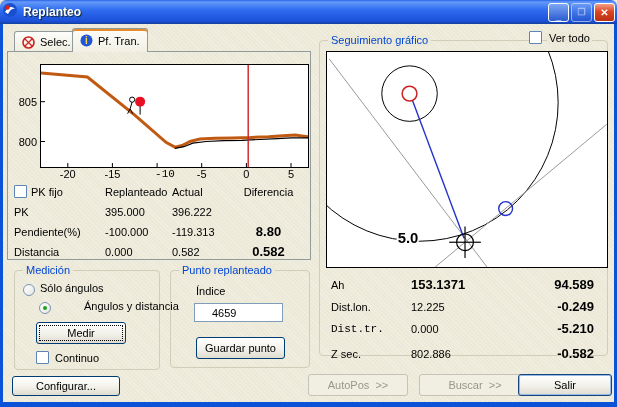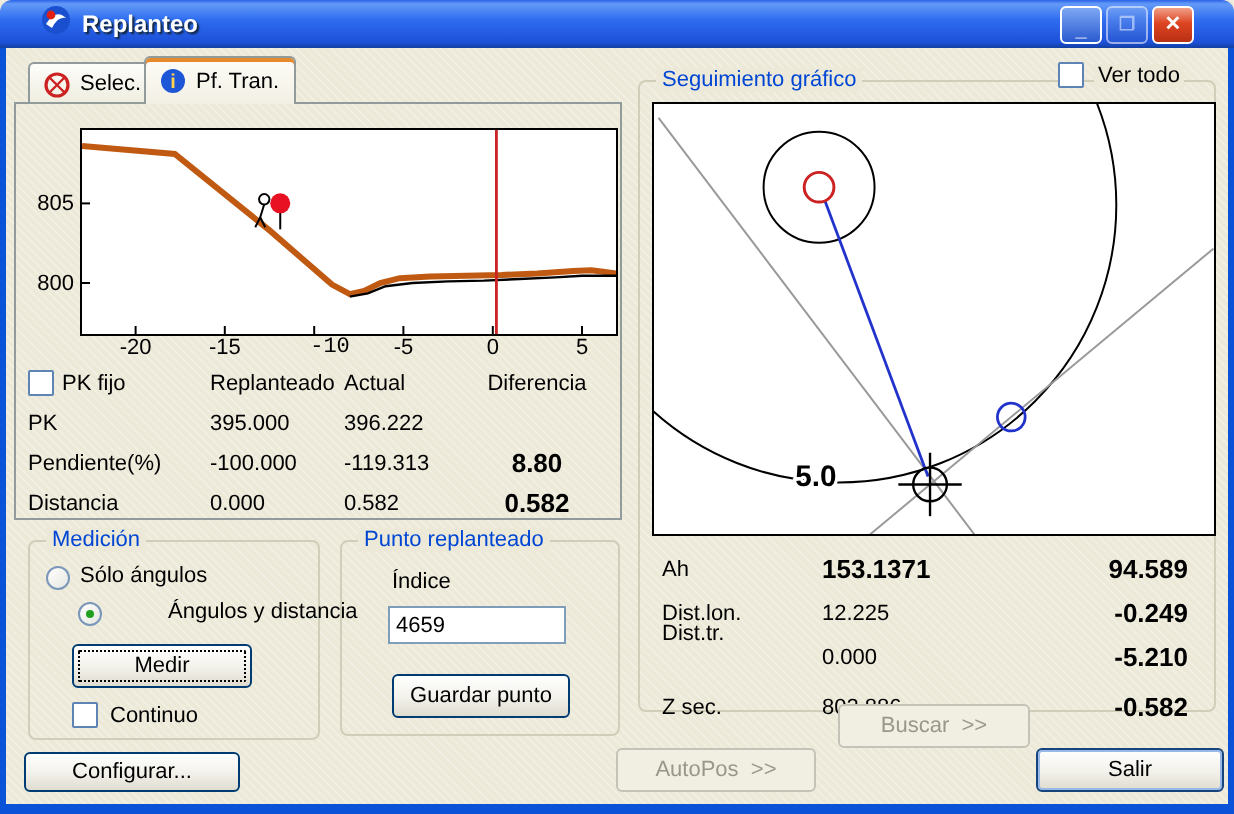--- a/index.html
+++ b/index.html
@@ -3,21 +3,21 @@
 <meta charset="utf-8">
 <style>
   html,body{margin:0;padding:0;background:#777;}
   *{box-sizing:border-box;font-family:"Liberation Sans",sans-serif;}
   .win{position:relative;width:617px;height:407px;background:#ECE9D8;overflow:hidden;
        background-image:repeating-linear-gradient(45deg,rgba(255,255,255,.25) 0 1px,rgba(0,0,0,0) 1px 3px);}
   .abs{position:absolute;}
   
   .titlebar{position:absolute;left:0;top:0;width:617px;height:24px;
     background:linear-gradient(180deg,#2a62e8 0%,#639af8 8%,#2e6cf0 42%,#1c50d8 88%,#123f9f 100%);
-    border-radius:6px 6px 0 0;display:flex;align-items:center;padding:0 20px;}
+    border-radius:6px 6px 0 0;display:flex;align-items:center;padding:0 2px;}
   .border-strip{position:absolute;background:#0A52D8;}
   .title-text{color:#fff;font-size:12px;font-weight:bold;margin-left:5px;text-shadow:1px 1px 1px #123;}
   .ctl{width:21px;height:19px;border-radius:3px;border:1px solid #fff;margin-left:2px;
        display:flex;align-items:center;justify-content:center;color:#fff;font-size:10px;font-weight:bold;}
   .ctl.min{background:linear-gradient(180deg,#7da8f4,#2a5ad0);}
   .ctl.max{background:linear-gradient(180deg,#7da8f4,#2a5ad0);opacity:.55;}
   .ctl.close{background:linear-gradient(180deg,#f0a088,#dd4422 45%,#b83012);}
   .min-glyph{display:block;align-self:flex-end;margin-bottom:2px;font-size:10px;line-height:6px;}
   .controls{margin-left:auto;display:flex;}
   
@@ -38,21 +38,21 @@
   .radio{width:12px;height:12px;background:linear-gradient(135deg,#fff,#e6e6e0);border:1px solid #7A96B8;border-radius:50%;display:inline-block;position:relative;}
   .radio.sel::after{content:"";position:absolute;left:3px;top:3px;width:4px;height:4px;border-radius:50%;background:#1FA11F;}
   .groupbox{position:absolute;border:1px solid #D0CDB8;border-radius:4px;}
   .group-title{position:absolute;top:-7px;left:8px;background:#ECE9D8;padding:0 3px;font-size:11px;color:#0046D5;white-space:nowrap;}
   .btn{position:absolute;border:1px solid #003C74;border-radius:3px;font-size:11px;color:#000;
        background:linear-gradient(180deg,#FFFFFF,#F2F1EA 55%,#DFDCCF);display:flex;align-items:center;justify-content:center;white-space:pre;}
   .btn.focus-dotted{outline:none;}
   .btn.focus-dotted::after{content:"";position:absolute;inset:2px;border:1px dotted #000;border-radius:1px;}
   .btn.default{border:1px solid #16457E;box-shadow:inset 0 0 0 1px #98B8E8;}
   .btn.disabled{border:1px solid #C5C2B8;background:#F1EFE2;color:#99978A;}
-  .xp-input{position:absolute;border:1px solid #7F9DB9;background:#fff;font-size:11px;padding:2px 3px;}
+  .xp-input{position:absolute;border:1px solid #7F9DB9;background:#fff;font-size:11px;padding:2px 17px;}
   .lbl{position:absolute;font-size:11px;color:#000;white-space:nowrap;}
   
   #nav-canvas{position:absolute;left:6px;top:10px;width:282px;height:217px;border:1px solid #000;background:#fff;}
   .ring{fill:none;stroke:#000;stroke-width:1;}
   .red-ring{fill:none;stroke:#CC2222;stroke-width:1.5;}
   .blue-ring{fill:none;stroke:#2233CC;stroke-width:1.4;}
   .gray{stroke:#999;stroke-width:1;}
   .blue{stroke:#2233CC;stroke-width:1.4;}
   .cross{fill:none;stroke:#000;stroke-width:1.2;}
   .ring-label{font:600 15px "Liberation Sans",sans-serif;fill:#000;paint-order:stroke;stroke:#fff;stroke-width:3px;}
@@ -206,26 +206,26 @@
     </svg>
 
     <span class="readout-label" style="left:11px;top:238px;">Ah</span>
     <span class="readout-val strong" style="left:91px;top:236px;">153.1371</span>
     <span class="readout-delta" style="left:150px;top:236px;width:124px;">94.589</span>
 
     <span class="readout-label" style="left:11px;top:260px;">Dist.lon.</span>
     <span class="readout-val" style="left:91px;top:260px;">12.225</span>
     <span class="readout-delta" style="left:150px;top:258px;width:124px;">-0.249</span>
 
-    <span class="readout-label" style="left:11px;top:270px;">Dist.tr.</span>
+    <span class="readout-label" style="left:11px;top:282px;font-family:Liberation Mono, monospace;">Dist.tr.</span>
     <span class="readout-val" style="left:91px;top:282px;">0.000</span>
     <span class="readout-delta" style="left:150px;top:280px;width:124px;">-5.210</span>
 
     <span class="readout-label" style="left:11px;top:307px;">Z sec.</span>
     <span class="readout-val" style="left:91px;top:307px;">802.886</span>
     <span class="readout-delta" style="left:150px;top:305px;width:124px;">-0.582</span>
   </div>
 
   <div class="btn disabled" style="left:308px;top:374px;width:100px;height:22px;">AutoPos  &gt;&gt;</div>
-  <div class="btn disabled" style="left:419px;top:352px;width:96px;height:22px;">Buscar  &gt;&gt;</div>
+  <div class="btn disabled" style="left:419px;top:374px;width:112px;height:22px;">Buscar  &gt;&gt;</div>
   <div class="btn default" style="left:518px;top:374px;width:94px;height:22px;">Salir</div>
 
 </div>
 
 </body></html>

